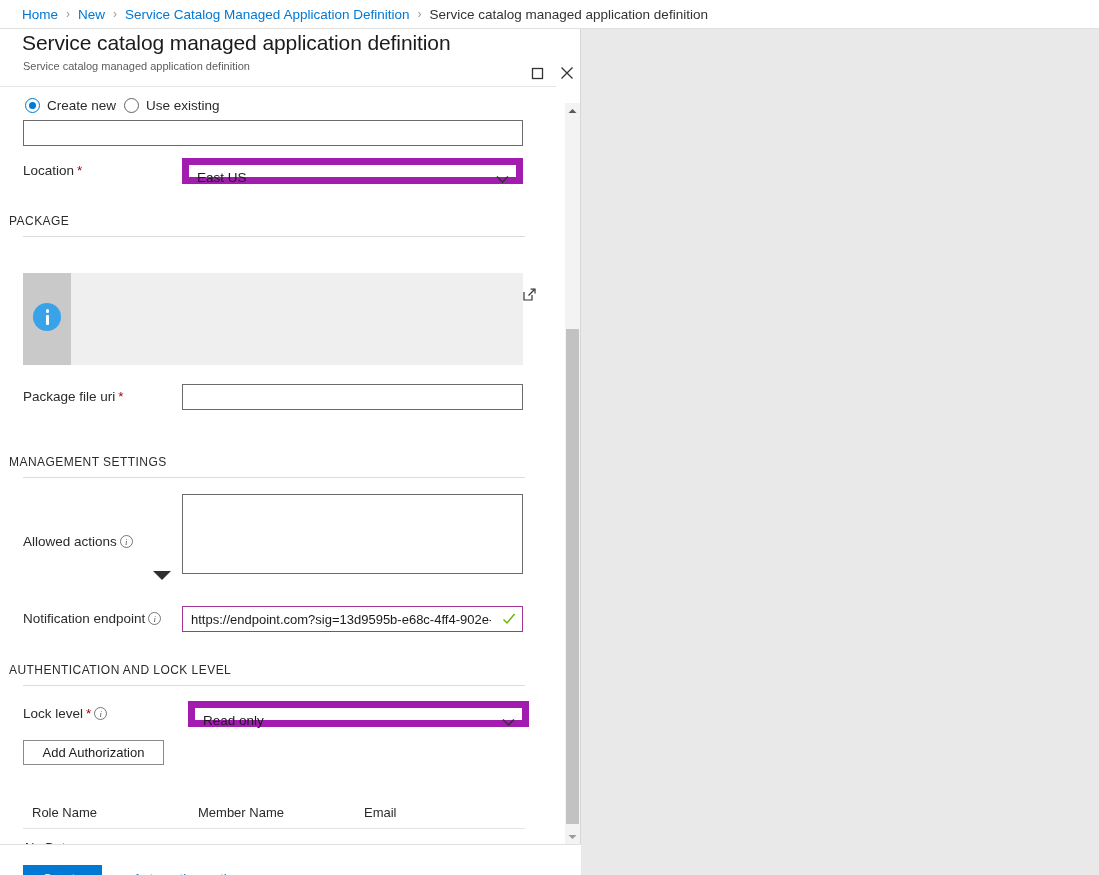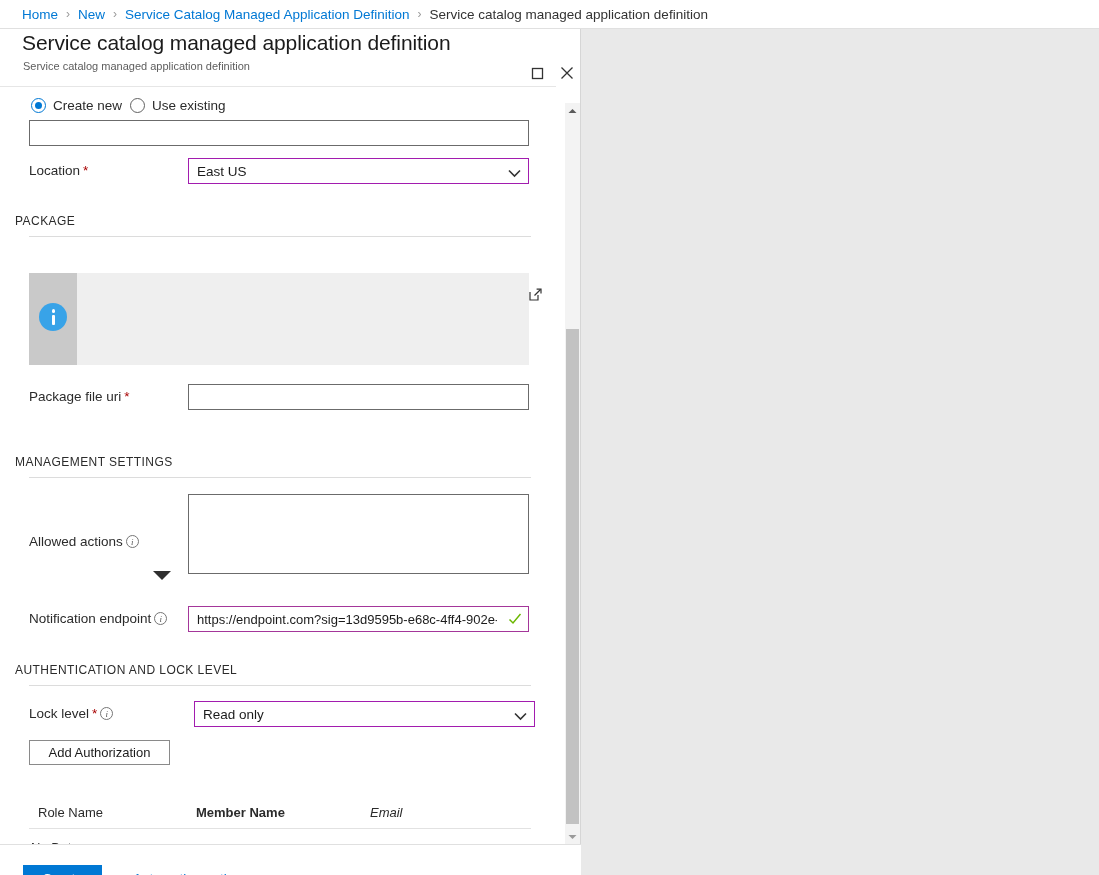--- a/index.html
+++ b/index.html
@@ -43,21 +43,21 @@
   }
   .win-btn svg{display:block;}
   #maxBtn{left:524px;}
   #closeBtn{left:554px;}
   .header-rule{
     position:absolute;left:0;top:57px;width:556px;height:1px;background:#e6e6e6;
   }
 
   
   .scroll-area{
-    position:absolute;left:0;top:29px;width:556px;height:786px;overflow:hidden;margin-left:6px;
+    position:absolute;left:0;top:29px;width:556px;height:786px;overflow:hidden;
   }
   .form{position:absolute;left:0;top:0;width:556px;}
   .label{
     position:absolute;left:23px;font-size:13.5px;color:#2b2b2b;white-space:nowrap;
   }
   .req{color:#a80000;margin-left:3px;font-size:13.5px;}
   .infoi{
     display:inline-block;width:13px;height:13px;border:1px solid #767676;
     border-radius:50%;font-size:9px;line-height:13px;text-align:center;
     color:#5a5a5a;font-style:italic;font-family:"Liberation Serif",serif;
@@ -83,21 +83,21 @@
   .radio.on{border-color:#0078d4;}
   .radio.on::after{
     content:"";position:absolute;left:3px;top:3px;width:7px;height:7px;
     border-radius:50%;background:#0078d4;
   }
   .radio-label{position:absolute;font-size:13.5px;color:#2b2b2b;white-space:nowrap;cursor:pointer;}
 
   
   .select{
     position:absolute;box-sizing:border-box;height:26px;
-    border:1px solid #a21caf;background:#fff;cursor:pointer;
+    border:7px solid #a21caf;background:#fff;cursor:pointer;
   }
   .select .val{
     position:absolute;left:8px;top:0;line-height:25px;font-size:13.5px;color:#1b1b1b;
     white-space:nowrap;
   }
   .chev{position:absolute;right:7px;top:7px;}
 
   
   .infobox{position:absolute;background:#efefef;box-sizing:border-box;}
   .infobox-strip{position:absolute;left:0;top:0;width:48px;height:100%;background:#c9c9c9;}
@@ -291,22 +291,22 @@
           <span class="chev">
             <svg width="13" height="9" viewBox="0 0 13 9">
                 <path d="M1 1.5 L6.5 7 L12 1.5" stroke="#333" stroke-width="1.6" fill="none"></path>
               </svg>
           </span>
         </div>
 
         <div class="btn-sec" style="left:23px;top:682px;width:141px;">Add Authorization</div>
 
         <div class="grid-col" style="left:32px;top:747px;">Role Name</div>
-        <div class="grid-col" style="left:190px;top:747px;font-weight:bold;">Member Name</div>
-        <div class="grid-col" style="left:364px;top:747px;font-style:italic;">Email</div>
+        <div class="grid-col" style="left:198px;top:747px;">Member Name</div>
+        <div class="grid-col" style="left:364px;top:747px;">Email</div>
         <div class="grid-rule" style="top:770px;"></div>
         <div class="grid-cell" style="left:25px;top:782px;">No Data</div>
 
       </div>
     </div>
 
     <div class="sb">
       <div class="sb-arrow sb-up">
         <svg width="9" height="6" viewBox="0 0 9 6">
             <path d="M0.5 5 L4.5 1 L8.5 5 Z" fill="#5a5a5a"></path>

